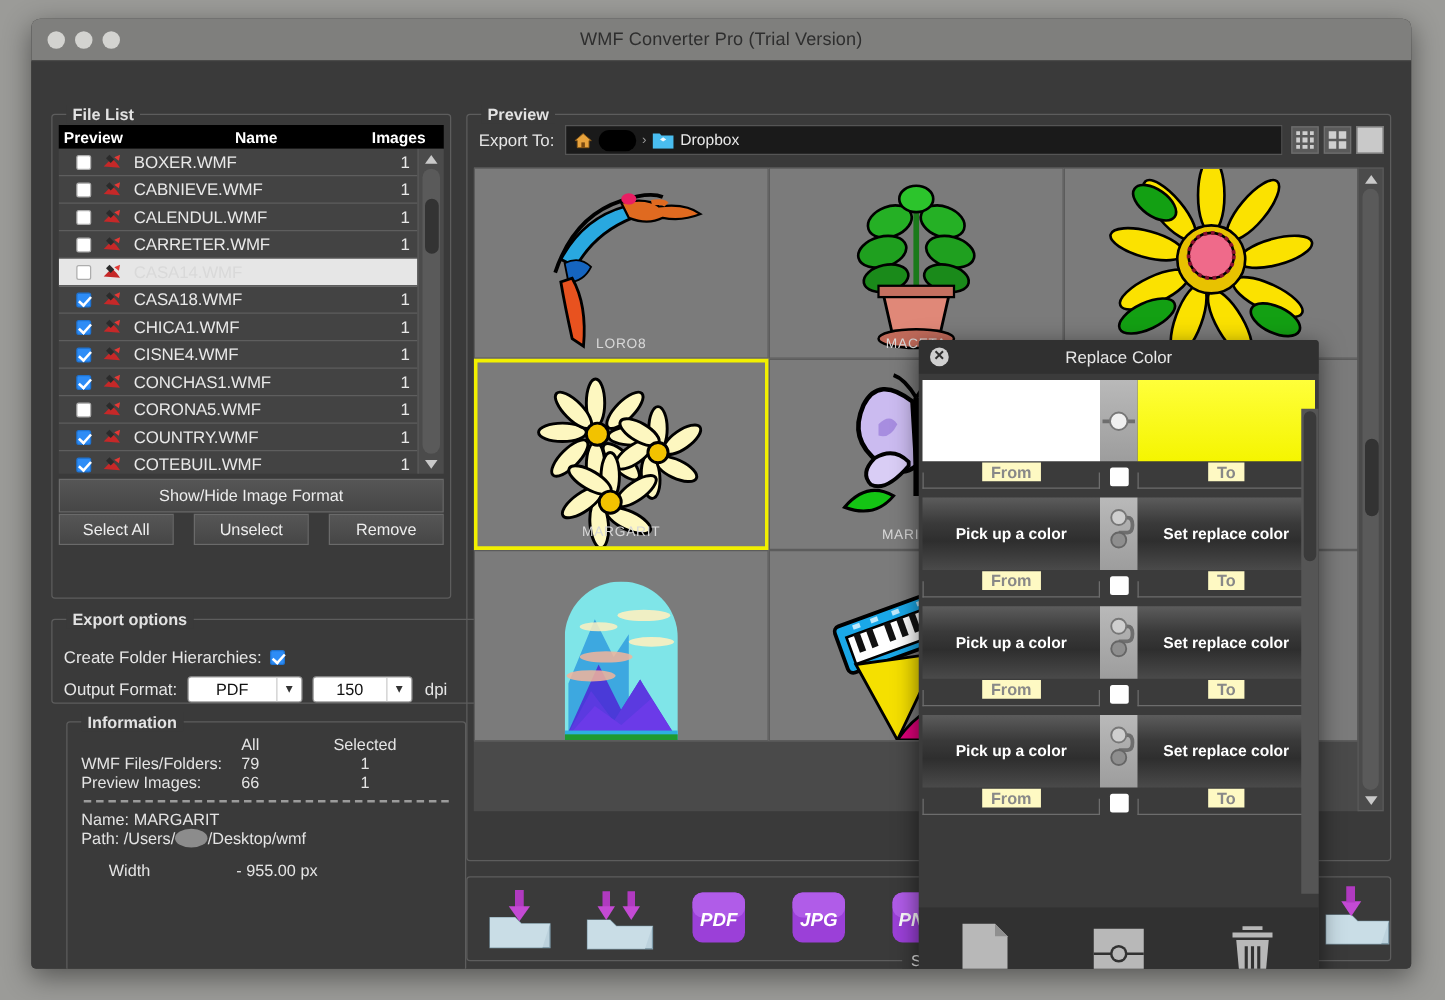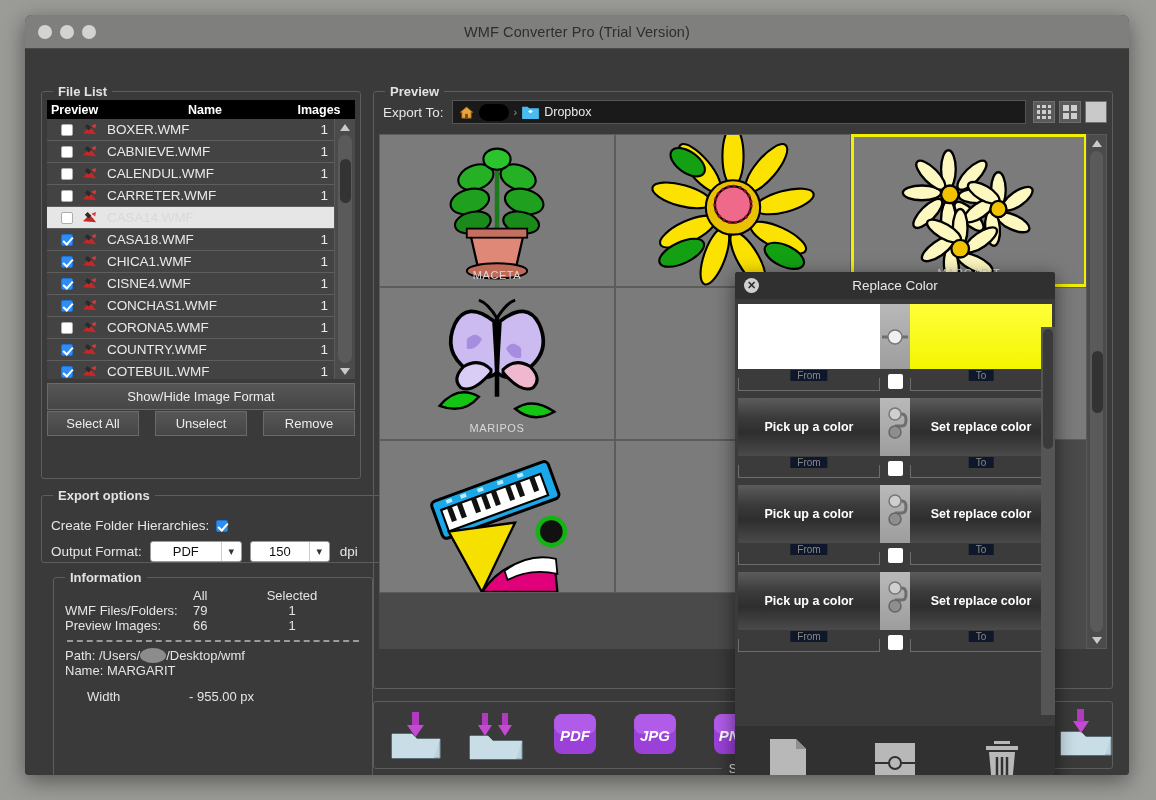--- a/index.html
+++ b/index.html
@@ -200,21 +200,21 @@
   }
   .rc-under {
     display: flex; align-items: center; height: 24px; position: relative;
   }
   .fieldline {
     flex: 1; height: 13px; border: 1px solid #6d6d6d; border-top: none;
     position: relative; margin-top: 6px;
   }
   .fieldline span {
     position: absolute; left: 50%; top: -8px; transform: translateX(-50%);
-    background: #0f172a; padding: 0 7px; color: #888; font-size: 10px;
+    background: #fef9c3; padding: 0 7px; color: #888; font-size: 13px; font-weight: bold;
   }
   .midcheck { width: 30px; display: flex; justify-content: center; }
   .midcheck i { width: 15px; height: 15px; background: #fff; border-radius: 2px; display: block; }
   .rc-scroll {
     position: absolute; right: 0; top: 28px; width: 14px; height: 388px; background: #555;
   }
   .rc-scroll i { position: absolute; left: 2px; top: 2px; width: 10px; height: 120px; background: #3a3a3a; border-radius: 5px; }
   .rc-toolbar {
     position: absolute; left: 0; bottom: 0; width: 320px; height: 73px;
     background: #313131; display: flex; align-items: center; justify-content: space-around;
@@ -422,24 +422,24 @@
           <span class="lbl">WMF Files/Folders:</span>
           <span class="all">79</span>
           <span class="selc">1</span>
         </div>
         <div class="info-row">
           <span class="lbl">Preview Images:</span>
           <span class="all">66</span>
           <span class="selc">1</span>
         </div>
         <div class="dashed"></div>
+        <div>Name: MARGARIT</div>
         <div>
           <span>Path: /Users/</span><span class="redact"></span><span>/Desktop/wmf</span>
         </div>
-        <div>Name: MARGARIT</div>
         <div class="dims">
           <div class="drow">
             <span class="dk">Width</span>
             <span>- 955.00 px</span>
           </div>
         </div>
       </div>
     </div>
 
     <div class="group" id="preview-group">
@@ -477,20 +477,32 @@
                 <i></i>
                 <i></i>
                 <i></i>
           </span>
           <span class="vb" id="vb-single"></span>
         </span>
       </div>
 
       <div class="thumbarea">
         <div class="thumbgrid" id="thumbgrid">
+              <div class="thumb">
+                <svg viewBox="0 0 100 100">
+    <path d="M15 55 q10 -30 35 -38 q15 -5 22 -2" stroke="#000" stroke-width="2" fill="none"></path>
+    <path d="M18 48 q12 -22 34 -28 l4 6 q-20 8 -30 26 Z" fill="#29a8e0" stroke="#000" stroke-width="1.5"></path>
+    <path d="M20 50 q8 -4 14 2 q-4 8 -12 8 Z" fill="#1565c0" stroke="#000" stroke-width="1"></path>
+    <path d="M24 58 q8 14 6 36 l-6 -4 q-4 -18 -6 -30 Z" fill="#e8521f" stroke="#000" stroke-width="1.5"></path>
+    <path d="M50 18 q14 -3 20 2 q14 -2 22 4 q-10 4 -20 2 q-8 4 -18 0 Z" fill="#e06a20" stroke="#000" stroke-width="1.2"></path>
+    <path d="M66 18 q6 -1 8 1" stroke="#e06a20" stroke-width="3" fill="none"></path>
+    <ellipse cx="54" cy="16" rx="4" ry="3" fill="#e91e63"></ellipse>
+                </svg>
+                <span class="cap">LORO8</span>
+              </div>
               <div class="thumb">
                 <svg viewBox="0 0 100 100">
     <path d="M50 20 v46" stroke="#1b7a1b" stroke-width="3"></path>
     <ellipse cx="36" cy="28" rx="12" ry="8" fill="#25b025" stroke="#000" stroke-width="1.4" transform="rotate(-20 36 28)"></ellipse>
     <ellipse cx="64" cy="28" rx="12" ry="8" fill="#25b025" stroke="#000" stroke-width="1.4" transform="rotate(20 64 28)"></ellipse>
     <ellipse cx="32" cy="44" rx="13" ry="8" fill="#1fa01f" stroke="#000" stroke-width="1.4" transform="rotate(-15 32 44)"></ellipse>
     <ellipse cx="68" cy="44" rx="13" ry="8" fill="#1fa01f" stroke="#000" stroke-width="1.4" transform="rotate(15 68 44)"></ellipse>
     <ellipse cx="50" cy="16" rx="9" ry="7" fill="#2cc42c" stroke="#000" stroke-width="1.4"></ellipse>
     <ellipse cx="34" cy="58" rx="12" ry="7" fill="#1a8a1a" stroke="#000" stroke-width="1.4" transform="rotate(-12 34 58)"></ellipse>
     <ellipse cx="66" cy="58" rx="12" ry="7" fill="#1a8a1a" stroke="#000" stroke-width="1.4" transform="rotate(12 66 58)"></ellipse>

